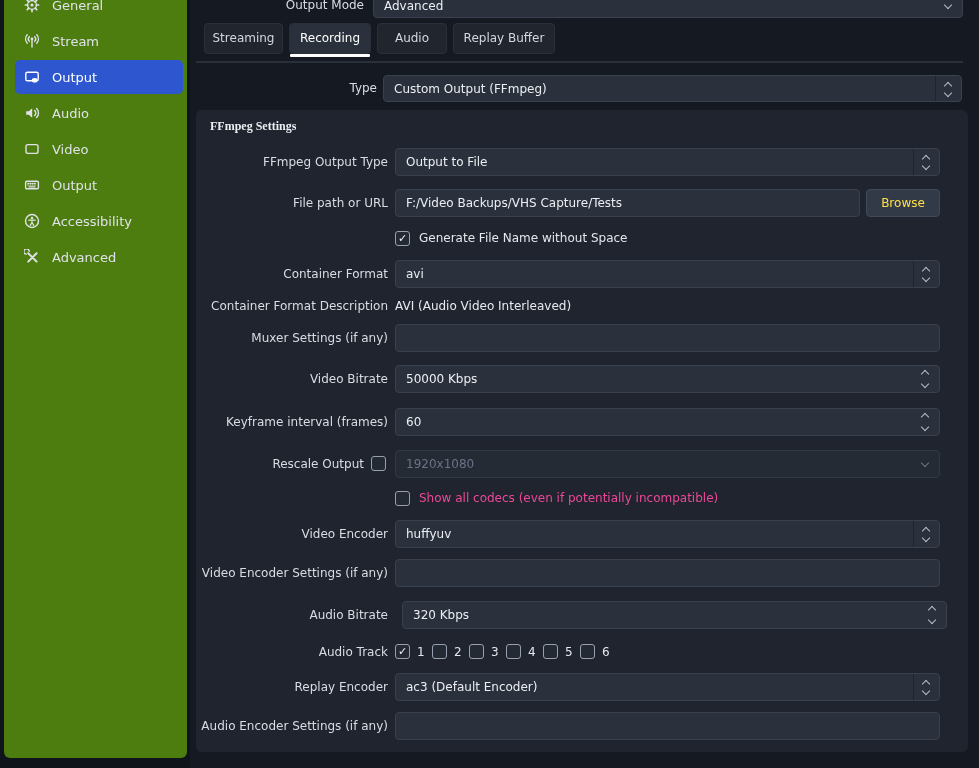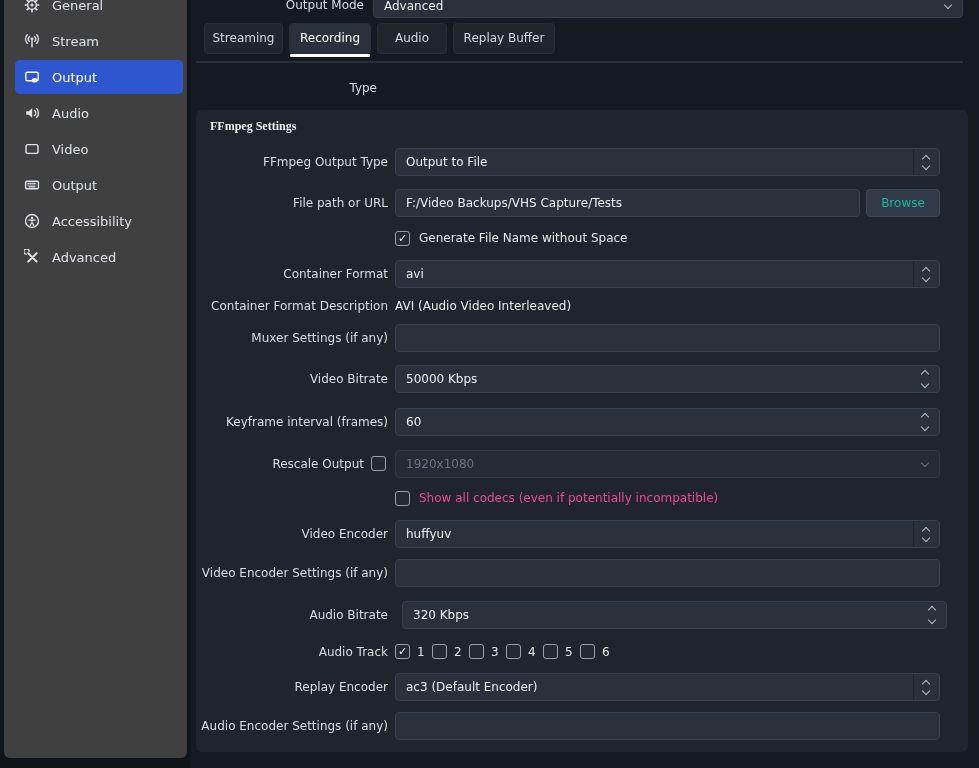--- a/index.html
+++ b/index.html
@@ -5,21 +5,21 @@
   * { margin:0; padding:0; box-sizing:border-box; }
   html,body { background:#0f131a; }
   #screen {
     position:relative; width:979px; height:768px; overflow:hidden;
     background:#0f131a;
     font-family:"DejaVu Sans","Liberation Sans",sans-serif;
     font-size:12px; color:#e6e9ee;
   }
   
   #sidebar { position:absolute; left:4px; top:0; width:183px; height:758px;
-    background:#404040; border-radius:0 0 6px 6px;text-align:center; }
+    background:#4d7c0f; border-radius:0 0 6px 6px;text-align:center; }
   .side-item { position:absolute; left:11px; width:168px; height:34px;
     display:flex; align-items:center; gap:12px; padding-left:9px;
     border-radius:5px; color:#dfe3e9; cursor:default; }
   .side-item.sel { background:#2e56cf; color:#ffffff; }
   .sicon { width:16px; height:16px; display:inline-flex; color:inherit; }
   .sicon svg { width:16px; height:16px; stroke:currentColor; fill:none;
     stroke-width:1.4; stroke-linecap:round; stroke-linejoin:round; }
   .slabel { font-size:13px; }
   
   #main { position:absolute; left:190px; top:0; width:789px; height:768px;
@@ -39,21 +39,21 @@
     border-right:1.6px solid #b7bec9; border-bottom:1.6px solid #b7bec9; }
   .chv.up { transform:rotate(-135deg); }
   .chv.down { transform:rotate(45deg); }
   .arrows .up { left:9px; top:7px; }
   .arrows .down { left:9px; top:14px; }
   .spin .up { right:11px; top:5px; }
   .spin .down { right:11px; bottom:5px; }
   .single-down { position:absolute; right:11px; top:9px; }
   .btn { position:absolute; height:28px; background:#333a47;
     border:1px solid #414959; border-radius:4px; text-align:center;
-    line-height:26px; color:#14b8a6; }
+    line-height:26px; color:#fde047; }
   .cb { position:absolute; width:15px; height:15px; border:1px solid #98a0af;
     border-radius:3px; background:#242a33; text-align:center;
     line-height:13px; font-size:11px; color:#f2f4f7; }
   
   .tab { position:absolute; top:23px; height:31px; background:#20252e;
     border:1px solid #2a2f39; border-radius:4px; text-align:center;
     color:#d4d8df; line-height:29px; }
   .tab.sel { background:#2b313c; color:#ffffff; }
   .tab.sel::after { content:""; position:absolute; left:0; right:0;
     bottom:-4px; height:3px; background:#ffffff; border-radius:1px; }
@@ -176,20 +176,27 @@
       <span>Streaming</span></div>
     <div class="tab sel" style="left:99px; width:82px">
       <span>Recording</span></div>
     <div class="tab" style="left:187px; width:70px">
       <span>Audio</span></div>
     <div class="tab" style="left:263px; width:102px">
       <span>Replay Buffer</span></div>
     <div id="tab-separator"></div>
 
     <div class="flabel" style="right:602px; top:75px; line-height:27px">Type</div>
+    <div class="combo" style="left:193px; top:75px; width:579px; height:27px">
+      <span class="cval">Custom Output (FFmpeg)</span>
+      <span class="arrows">
+        <i class="chv up"></i>
+          <i class="chv down"></i>
+        </span>
+    </div>
 
     <div id="ffmpeg-panel"></div>
     <div id="panel-title">FFmpeg Settings</div>
 
     <div class="flabel" style="right:591px; top:148px; line-height:28px">FFmpeg Output Type</div>
     <div class="combo" style="left:205px; top:148px; width:545px">
       <span class="cval">Output to File</span>
       <span class="arrows">
         <i class="chv up"></i>
           <i class="chv down"></i>

